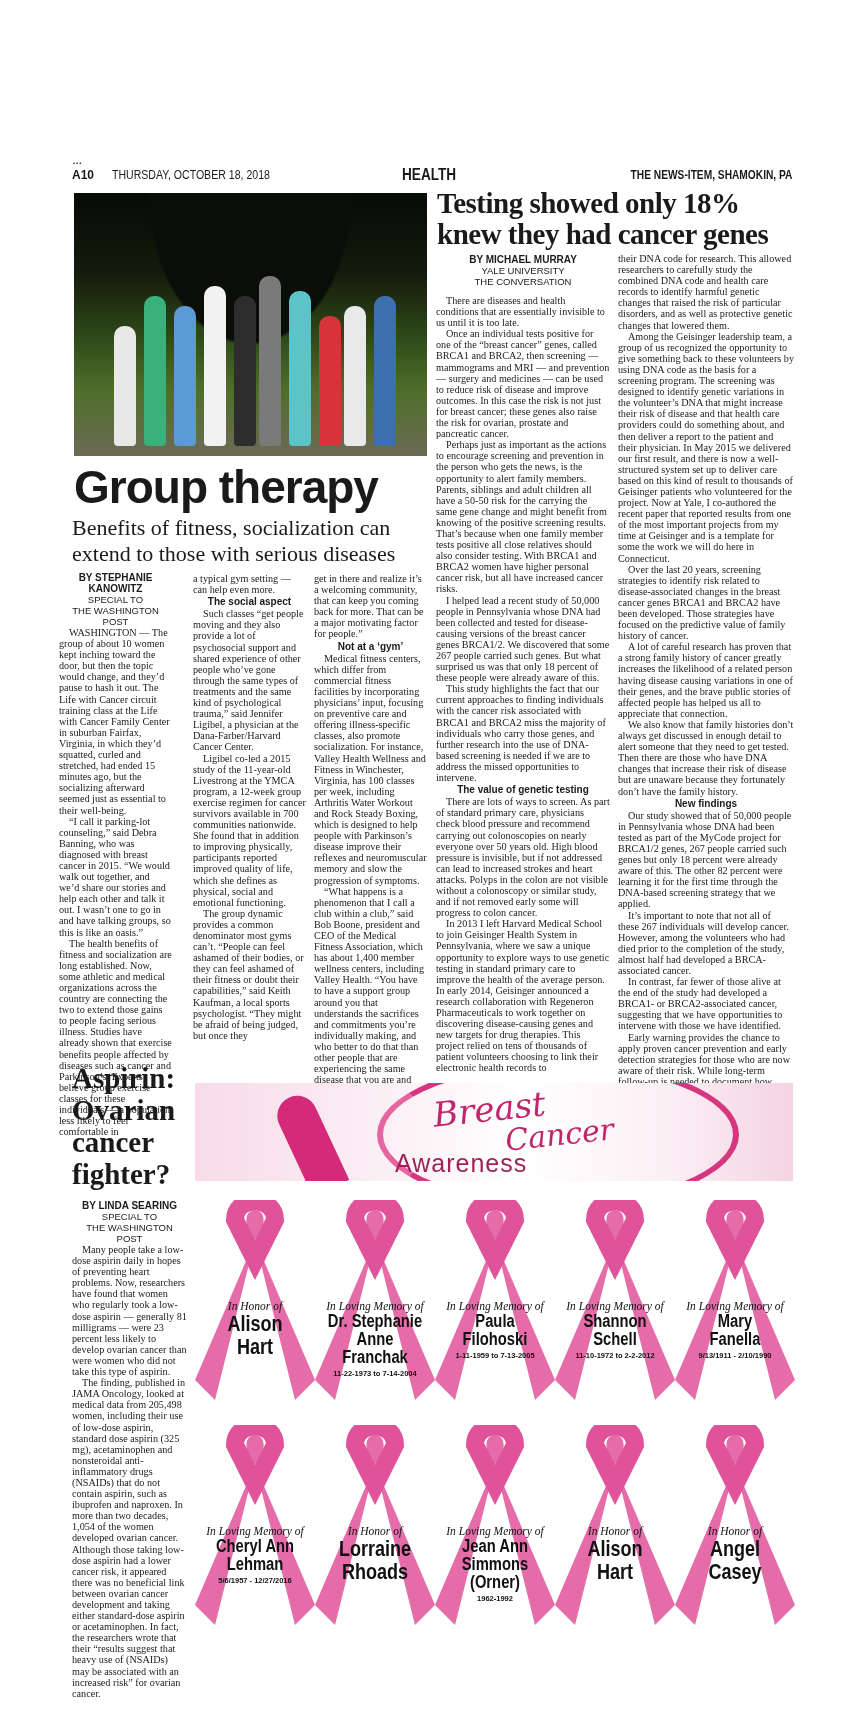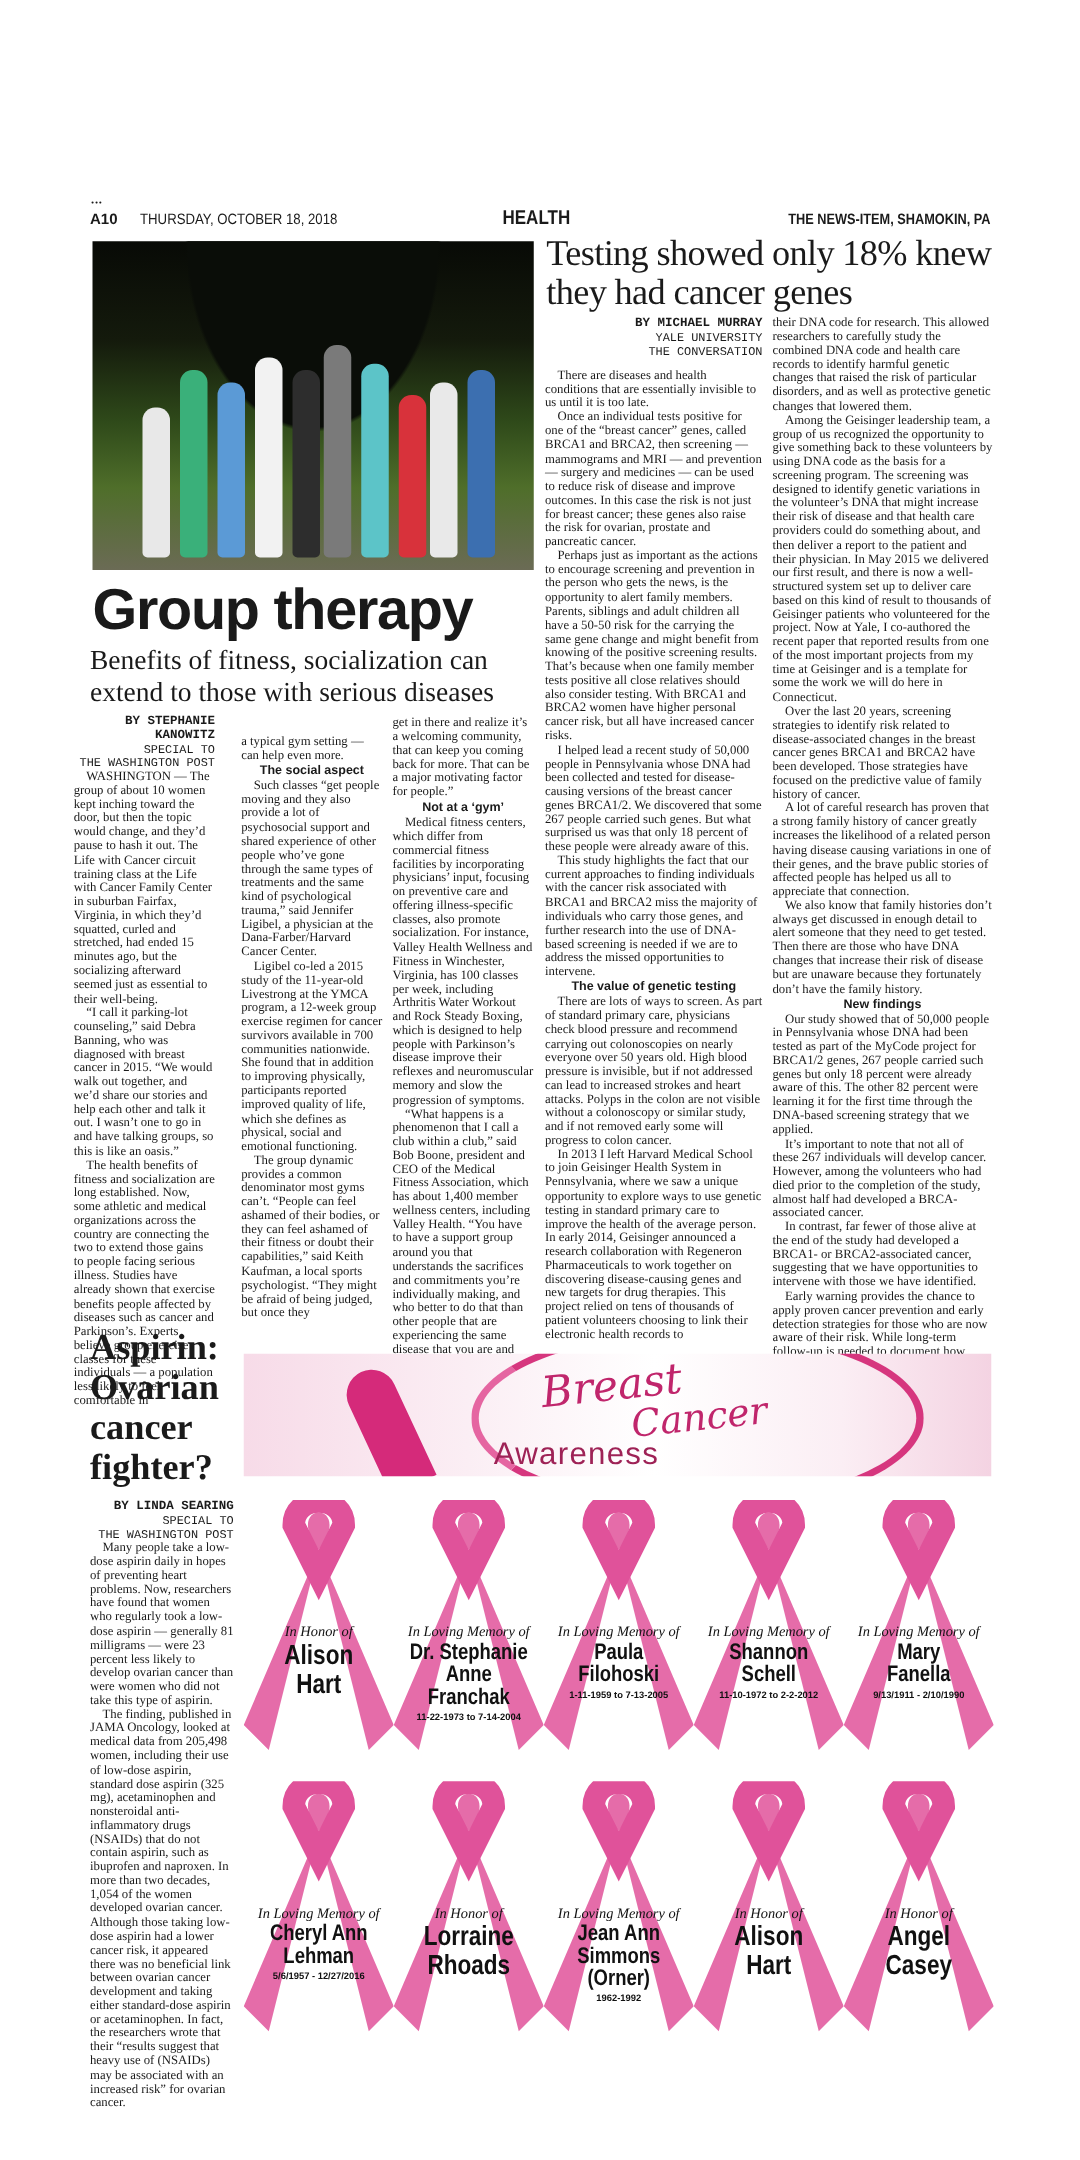--- a/index.html
+++ b/index.html
@@ -10,27 +10,27 @@
   .folio .dots { position:absolute; left:1px; top:-4px; font-size:6px; letter-spacing:1px; }
   .folio .date { position:absolute; left:40px; top:4px; font-size:12px; transform:scaleX(0.88); transform-origin:left; }
   .folio .sect { position:absolute; left:330px; top:2px; font-size:16px; font-weight:bold; transform:scaleX(0.85); transform-origin:left; }
   .folio .paper { position:absolute; right:0; top:4px; font-size:12px; font-weight:bold; transform:scaleX(0.85); transform-origin:right; }
 
   .photo { left:74px; top:193px; width:353px; height:263px; background:
      radial-gradient(ellipse at 50% 0%, #0a0d08 0%, #0a0d08 40%, transparent 41%),
      linear-gradient(180deg,#080a06 0%, #141a0c 30%, #2f4a1a 55%, #4f6e2a 75%, #6b6b55 100%); overflow:hidden; }
   .photo .runner { position:absolute; bottom:10px; width:22px; border-radius:10px 10px 4px 4px; }
 
-  .hl-testing { left:437px; top:188px; width:360px; font-family:"Liberation Serif", serif; font-weight:normal; font-size:29px; line-height:31px; letter-spacing:-0.5px; }
+  .hl-testing { left:437px; top:188px; width:360px; font-family:"Liberation Serif", serif; font-weight:bold; font-size:29px; line-height:31px; letter-spacing:-0.5px; }
   .hl-group { left:74px; top:462px; width:360px; font-family:"Liberation Sans", sans-serif; font-weight:bold; font-size:46px; line-height:50px; letter-spacing:-1px; }
   .deck { left:72px; top:515px; width:360px; font-size:22px; line-height:26px; }
 
   .col { position:absolute; font-size:10.2px; line-height:11.1px; text-align:left; }
   .col p { margin:0; text-indent:10px; }
-  .byline { text-align:right; font-family:Liberation Mono, monospace; font-size:9.5px; line-height:11px; }
+  .byline { text-align:center; font-family:Liberation Sans, sans-serif; font-size:9.5px; line-height:11px; }
   .byline .name { font-weight:bold; font-size:10px; }
   .subhead { text-align:center; font-family:"Liberation Sans", sans-serif; font-weight:bold; font-size:10px; margin:1px 0; }
 
   .hl-aspirin { left:72px; top:1062px; width:120px; font-weight:bold; font-size:29px; line-height:32px; }
 
   .banner { left:195px; top:1083px; width:598px; height:98px; background:linear-gradient(90deg,#f7dbe8 0%,#fbeef4 30%,#fff 55%,#fbeef4 80%,#f4d3e2 100%); overflow:hidden; }
   .banner .ring { position:absolute; left:182px; top:-22px; width:350px; height:135px; border:6px solid #d6367e; border-radius:50%; border-left-color:#e565a1; }
   .banner .bt { position:absolute; left:238px; top:6px; font-family:"DejaVu Serif", serif; font-style:italic; font-size:34px; color:#c0266c; transform:rotate(-6deg); }
   .banner .bc { position:absolute; left:310px; top:34px; font-family:"DejaVu Serif", serif; font-style:italic; font-size:30px; color:#c0266c; transform:rotate(-6deg); }
   .banner .aw { position:absolute; left:200px; top:66px; font-family:"Liberation Sans", sans-serif; font-size:25px; letter-spacing:1px; color:#9e2256; }
@@ -78,21 +78,21 @@
   <div class="byline">
     <div class="name">BY STEPHANIE KANOWITZ</div>
     <div>SPECIAL TO</div>
     <div>THE WASHINGTON POST</div>
   </div>
   <p>WASHINGTON — The group of about 10 women kept inching toward the door, but then the topic would change, and they’d pause to hash it out. The Life with Cancer circuit training class at the Life with Cancer Family Center in suburban Fairfax, Virginia, in which they’d squatted, curled and stretched, had ended 15 minutes ago, but the socializing afterward seemed just as essential to their well-being.</p>
   <p>“I call it parking-lot counseling,” said Debra Banning, who was diagnosed with breast cancer in 2015. “We would walk out together, and we’d share our stories and help each other and talk it out. I wasn’t one to go in and have talking groups, so this is like an oasis.”</p>
   <p>The health benefits of fitness and socialization are long established. Now, some athletic and medical organizations across the country are connecting the two to extend those gains to people facing serious illness. Studies have already shown that exercise benefits people affected by diseases such as cancer and Parkinson’s. Experts believe group exercise classes for these individuals — a population less likely to feel comfortable in</p>
 </div>
 
-<div class="col" style="left:193px;top:573px;width:113px;margin-top:15px;">
+<div class="col" style="left:193px;top:573px;width:113px;">
   <p style="text-indent:0">a typical gym setting — can help even more.</p>
   <div class="subhead">The social aspect</div>
   <p>Such classes “get people moving and they also provide a lot of psychosocial support and shared experience of other people who’ve gone through the same types of treatments and the same kind of psychological trauma,” said Jennifer Ligibel, a physician at the Dana-Farber/Harvard Cancer Center.</p>
   <p>Ligibel co-led a 2015 study of the 11-year-old Livestrong at the YMCA program, a 12-week group exercise regimen for cancer survivors available in 700 communities nationwide. She found that in addition to improving physically, participants reported improved quality of life, which she defines as physical, social and emotional functioning.</p>
   <p>The group dynamic provides a common denominator most gyms can’t. “People can feel ashamed of their bodies, or they can feel ashamed of their fitness or doubt their capabilities,” said Keith Kaufman, a local sports psychologist. “They might be afraid of being judged, but once they</p>
 </div>
 
 <div class="col" style="left:314px;top:573px;width:113px;">
   <p style="text-indent:0">get in there and realize it’s a welcoming community, that can keep you coming back for more. That can be a major motivating factor for people.”</p>
   <div class="subhead">Not at a ‘gym’</div>

